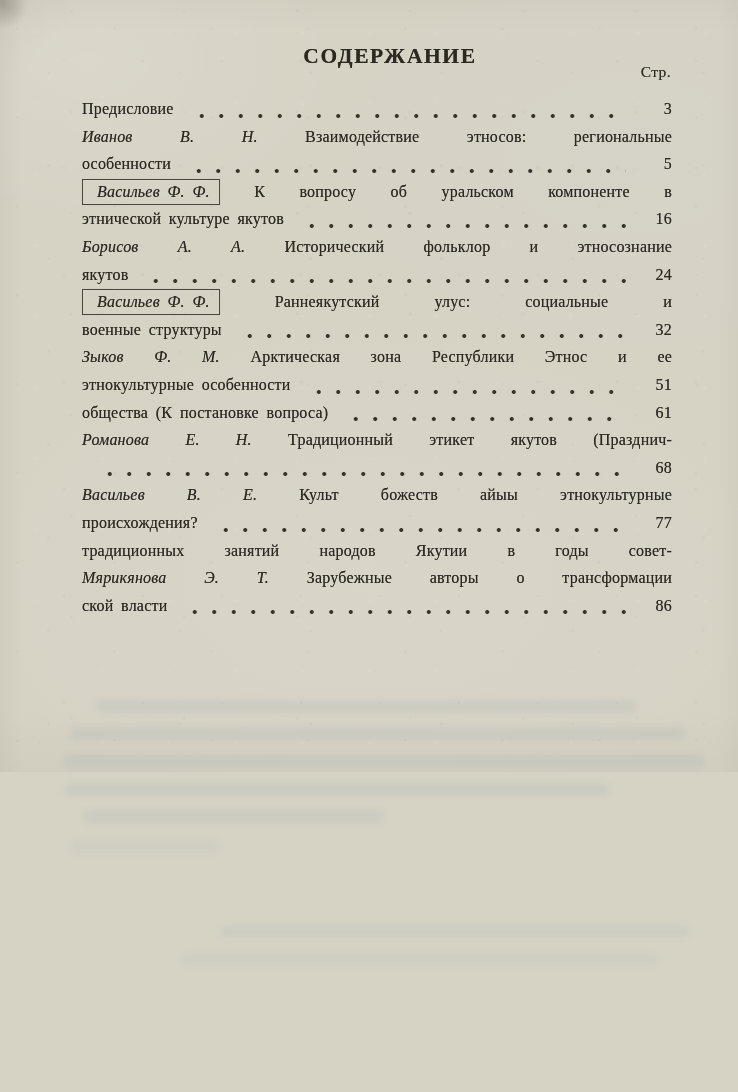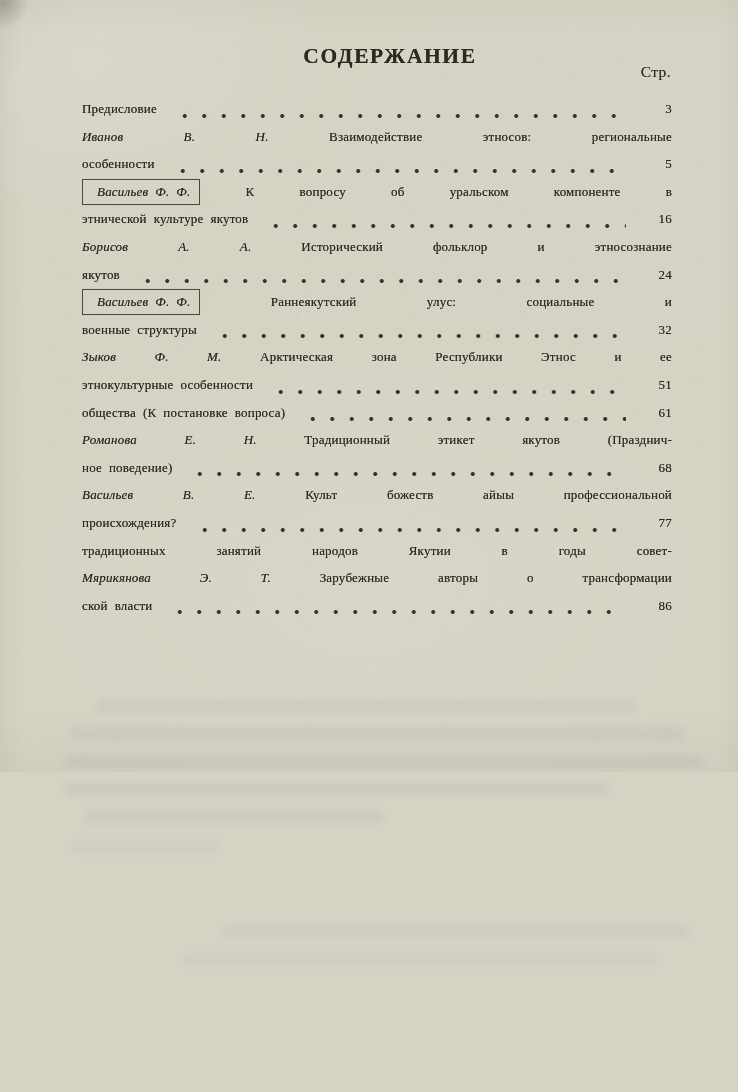--- a/index.html
+++ b/index.html
@@ -41,21 +41,21 @@
     text-shadow: 0 0 0.6px rgba(38,36,28,0.75);
     white-space: nowrap;
   }
   .str {
     position: absolute; top: 63px; right: 1px;
     font-size: 15.5px; letter-spacing: 0.4px;
     text-shadow: 0 0 0.4px rgba(38,36,28,0.55);
   }
   .toc {
     position: absolute; top: 95px; left: 0; right: 0;
-    font-size: 13px; letter-spacing: 0.2px; word-spacing: 3.5px;
+    font-size: 16px; letter-spacing: 0.2px; word-spacing: 3.5px;
     text-shadow: 0 0 0.5px rgba(38,36,28,0.65);
   }
   .line { height: 27.6px; line-height: 27.6px; white-space: nowrap; }
   .line.justify { display: block; text-align: justify; text-align-last: justify; white-space: normal; }
   .line.leader { display: flex; align-items: baseline; }
   .author { font-style: italic; }
   .author.boxed {
     display: inline-block;
     border: 1.2px solid #4a473c;
     padding: 0 9px 1px 14px;
@@ -126,25 +126,24 @@
           <span class="dots"></span>
           <span class="pg">51</span>
         </div>
         <div class="line leader">
           <span class="txt">общества (К постановке вопроса)</span>
           <span class="dots"></span>
           <span class="pg">61</span>
         </div>
         <div class="line justify"><span class="author">Романова Е. Н.</span> <span class="txt">Традиционный этикет якутов (Празднич-</span></div>
         <div class="line leader">
-          <span class="txt">ное поведение)</span>
           <span class="dots"></span>
           <span class="pg">68</span>
         </div>
-        <div class="line justify"><span class="author">Васильев В. Е.</span> <span class="txt">Культ божеств айыы профессиональной</span></div>
+        <div class="line justify"><span class="author">Васильев В. Е.</span> <span class="txt">Культ божеств айыы этнокультурные</span></div>
         <div class="line leader">
           <span class="txt">происхождения?</span>
           <span class="dots"></span>
           <span class="pg">77</span>
         </div>
         <div class="line justify"><span class="txt">традиционных занятий народов Якутии в годы совет-</span></div>
         <div class="line justify"><span class="author">Мярикянова Э. Т.</span> <span class="txt">Зарубежные авторы о трансформации</span></div>
         <div class="line leader">
           <span class="txt">ской власти</span>
           <span class="dots"></span>

